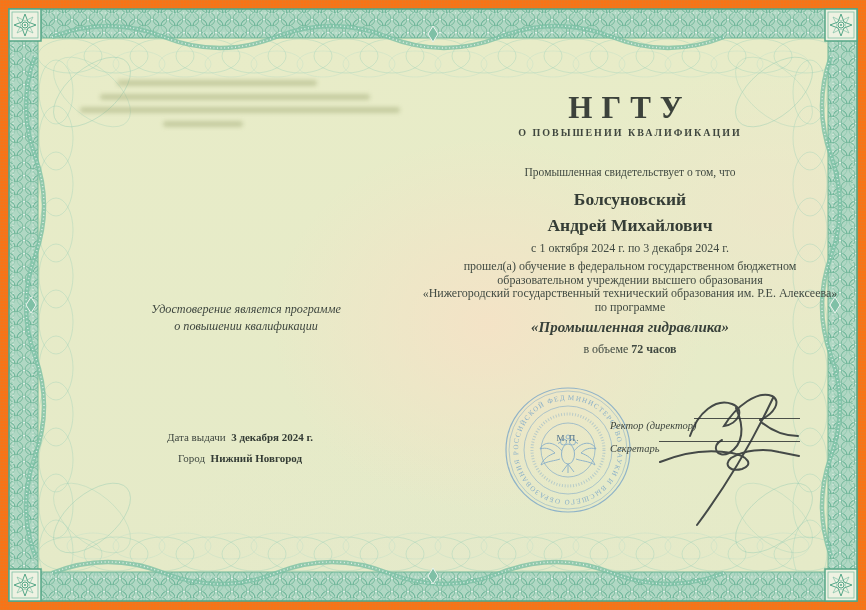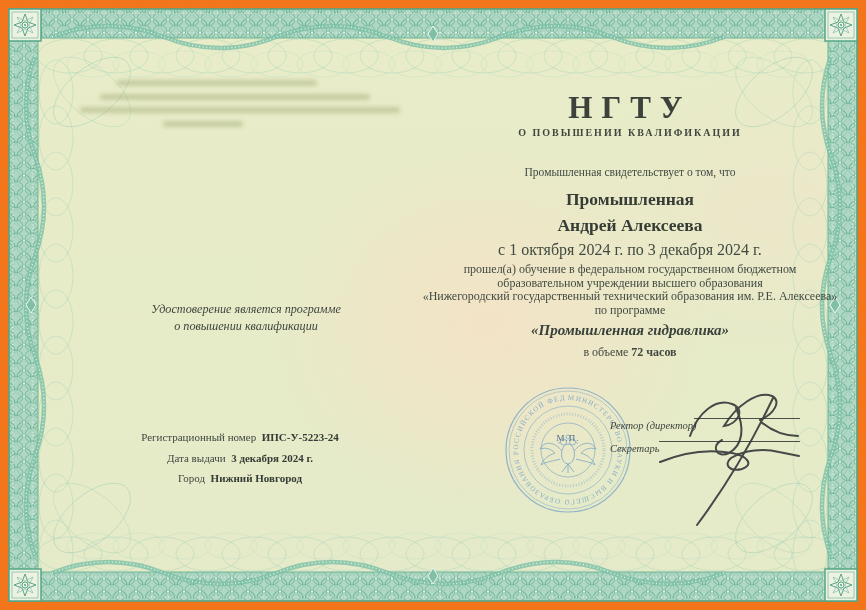--- a/index.html
+++ b/index.html
@@ -29,21 +29,21 @@
     background:rgba(158,166,112,.45); filter:blur(2.2px);
   }
   
   .main-col{position:absolute; left:393px; top:92px; width:474px; text-align:center; z-index:5; color:#414a42;}
   .univ-abbr{font-size:31px; font-weight:bold; letter-spacing:9px; color:#3c423b; line-height:32px;}
   .doc-title{font-size:20px; font-weight:bold; letter-spacing:6px; color:#3c423b; line-height:22px; margin-top:3px;}
   .doc-subtitle{font-size:10px; font-weight:bold; letter-spacing:2px; color:#3f463e; margin-top:3px;}
   .intro{font-size:11.5px; margin-top:28px;}
   .surname{font-size:17.5px; font-weight:bold; color:#353d36; margin-top:11px;}
   .fullname{font-size:17.5px; font-weight:bold; color:#353d36; margin-top:5px;}
-  .period{font-size:16px; margin-top:5px;}
+  .period{font-size:12px; margin-top:5px;}
   .line{font-size:12px; line-height:13.5px;}
   .program-name{font-size:15px; font-weight:bold; font-style:italic; color:#38413a; margin-top:5px;}
   .volume{font-size:12px; margin-top:6px;}
   .volume b{font-weight:bold;}
   
   .side-note{position:absolute; left:122px; top:301px; width:248px; text-align:center;
     font-style:italic; font-size:12.2px; line-height:17px; color:#3e463f; z-index:5;}
   
   .reg-block{position:absolute; left:118px; top:431px; width:244px; text-align:center;
     font-size:11px; color:#3e463f; z-index:5;}
@@ -215,43 +215,39 @@
     <div class="ghost-line" style="left:117px; top:80px;  width:200px;"></div>
     <div class="ghost-line" style="left:100px; top:94px;  width:270px;"></div>
     <div class="ghost-line" style="left:80px;  top:107px; width:320px;"></div>
     <div class="ghost-line" style="left:163px; top:121px; width:80px;"></div>
   </div>
 
   <div class="main-col">
     <div class="univ-abbr">НГТУ</div>
     <div class="doc-subtitle">О ПОВЫШЕНИИ КВАЛИФИКАЦИИ</div>
     <div class="intro">Промышленная свидетельствует о том, что</div>
-    <div class="surname">Промышленная</div>
-    <div class="fullname">Андрей Алексеева</div>
+    <div class="surname">Болсуновский</div>
+    <div class="fullname">Андрей Михайлович</div>
     <div class="period">с  1 октября 2024 г.  по  3 декабря 2024 г.</div>
     <div class="line" style="margin-top:4px;">прошел(а) обучение в федеральном государственном бюджетном</div>
     <div class="line">образовательном учреждении высшего образования</div>
     <div class="line">«Нижегородский государственный технический образования им. Р.Е. Алексеева»</div>
     <div class="line">по программе</div>
     <div class="program-name">«Промышленная гидравлика»</div>
     <div class="volume">
       <span>в объеме </span><b>72 часов</b>
     </div>
   </div>
 
   <div class="side-note">
     <div>Удостоверение является программе</div>
     <div>о повышении квалификации</div>
   </div>
 
   <div class="reg-block">
-    <div class="row">
-      <span>Регистрационный номер</span>&nbsp;
-      <span class="val">ИПС-У-5223-24</span>
-    </div>
     <div class="row">
       <span>Дата выдачи</span>&nbsp;
       <span class="val">3 декабря 2024 г.</span>
     </div>
     <div class="row">
       <span>Город</span>&nbsp;
       <span class="val">Нижний Новгород</span>
     </div>
   </div>
 

